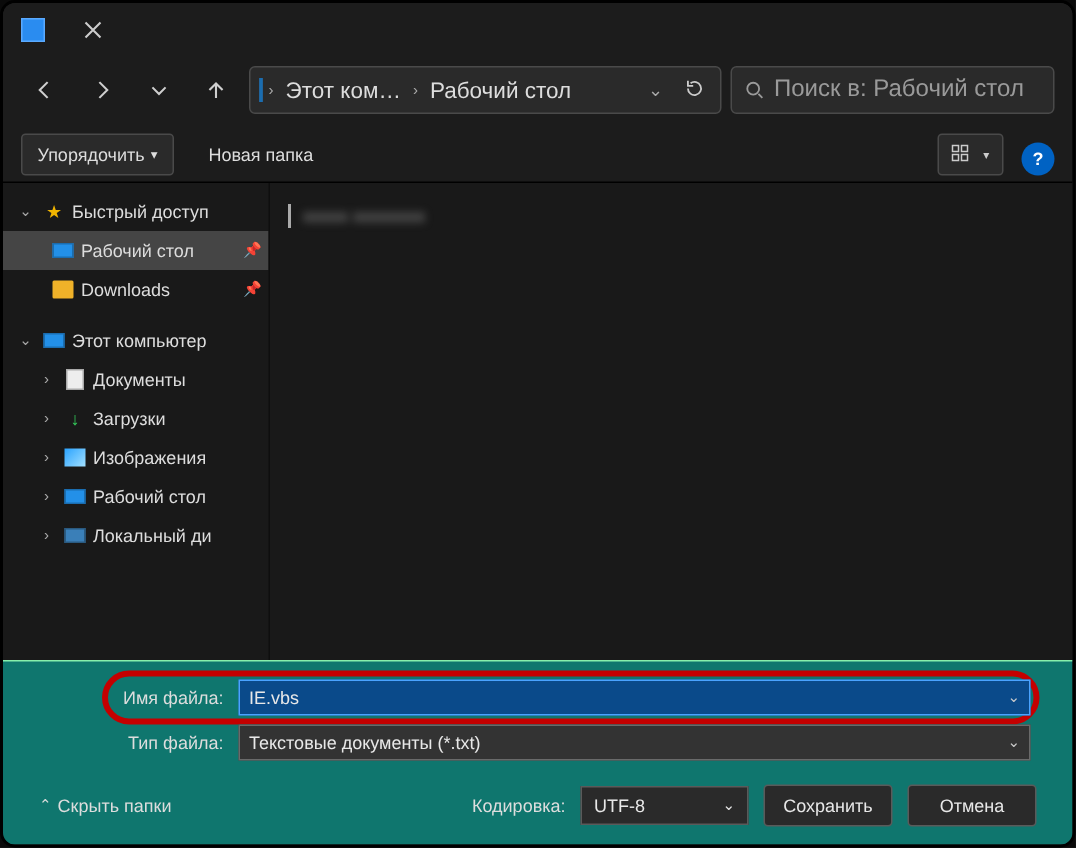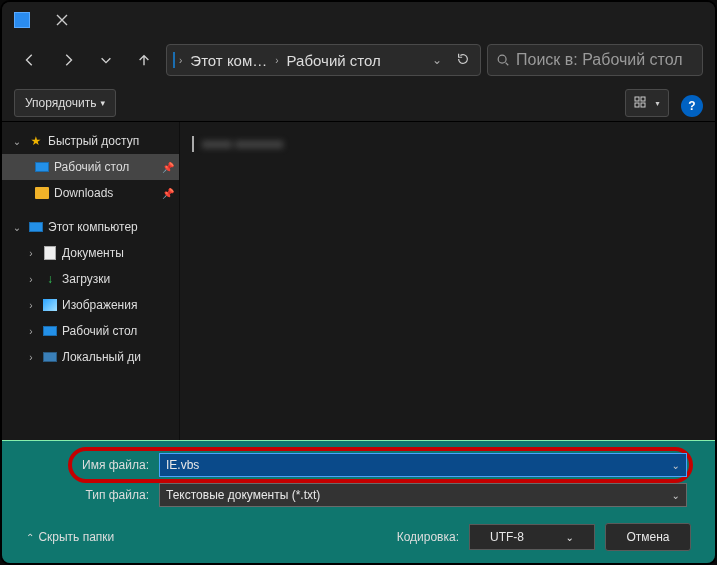--- a/index.html
+++ b/index.html
@@ -182,25 +182,25 @@
   .combo .drop { margin-left:auto; color:#ccc; font-size:10px;}
   .footer {
     display:flex; align-items:center;
     padding: 10px 12px 0 12px;
     gap:10px;
   }
   .hidebtn { display:flex; align-items:center; gap:4px; color:#ddd; font-size:12px; }
   .footer .spacer { flex:1; }
   .enc-label { color:#ddd; font-size:12px; }
   .enc-combo {
-    width:126px; height:26px;
+    width:112px; height:26px;
     border:1px solid #5a5a5a;
     background:#2a2a2a;
     display:flex; align-items:center;
-    padding:0 20px;
+    padding:0 8px;
     color:#e8e8e8;
     font-size:12px;
   }
   .btn {
     min-width:86px; height:28px;
     border:1px solid #5a5a5a;
     background:#2a2a2a;
     color:#e8e8e8;
     display:flex; align-items:center; justify-content:center;
     font-size:12px;
@@ -272,20 +272,21 @@
       <span>Поиск в: Рабочий стол</span>
     </div>
   </div>
 
   <div class="toolbar">
     <div class="toolbtn bordered">
       <span>Упорядочить</span>
       <span style="font-size:9px;">▾</span>
     </div>
     <div style="width:12px;"></div>
+    <div class="toolbtn">Новая папка</div>
     <div class="toolgap"></div>
     <div class="viewbtn">
       <svg viewBox="0 0 18 14" width="18" height="14">
         <rect x="1" y="1" width="4" height="4" fill="none" stroke="#ccc"></rect>
           <rect x="7" y="1" width="4" height="4" fill="none" stroke="#ccc"></rect>
         <rect x="1" y="7" width="4" height="4" fill="none" stroke="#ccc"></rect>
           <rect x="7" y="7" width="4" height="4" fill="none" stroke="#ccc"></rect>
       </svg>
       <span style="font-size:8px;margin-left:3px;">▾</span>
     </div>
@@ -382,17 +383,18 @@
       <div class="hidebtn">
         <span style="font-size:10px;">⌃</span>
         <span>Скрыть папки</span>
       </div>
       <div class="spacer"></div>
       <div class="enc-label">Кодировка:</div>
       <div class="enc-combo">
         <span>UTF-8</span>
         <span style="margin-left:auto;font-size:10px;">⌄</span>
       </div>
+      <div class="btn">Сохранить</div>
       <div class="btn">Отмена</div>
     </div>
   </div>
 
 </div>
 
 </body></html>

